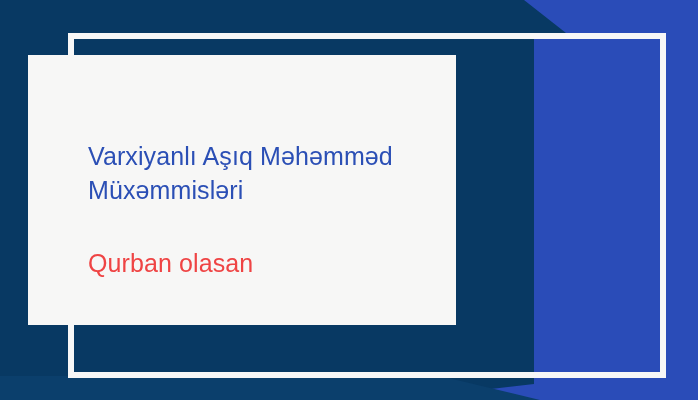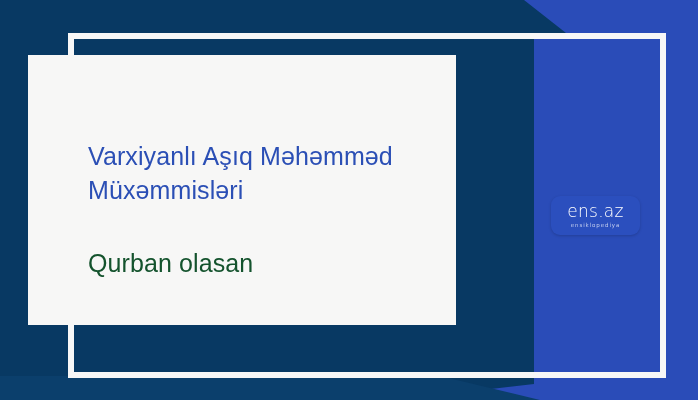--- a/index.html
+++ b/index.html
@@ -78,21 +78,21 @@
     color: #2b4fb5;
     font-size: 25px;
     line-height: 34px;
     font-weight: 400;
     letter-spacing: 0.1px;
     margin: 0;
     white-space: normal;
   }
 
   .subtitle {
-    color: #14532d;
+    color: #ef4444;
     font-size: 25px;
     line-height: 32px;
     font-weight: 400;
     letter-spacing: 0.1px;
     margin: 40px 0 8px 0;
   }
 
   
   .logo-badge {
     position: absolute;
@@ -136,18 +136,14 @@
 
   <div class="frame"></div>
 
   <div class="card">
     <div class="card-inner">
       <h1 class="title">Varxiyanlı Aşıq Məhəmməd Müxəmmisləri</h1>
       <h2 class="subtitle">Qurban olasan</h2>
     </div>
   </div>
 
-  <div class="logo-badge">
-    <span class="logo-word">ens.az</span>
-    <span class="logo-tag">ensiklopediya</span>
-  </div>
 
 </div>
 
 </body></html>

